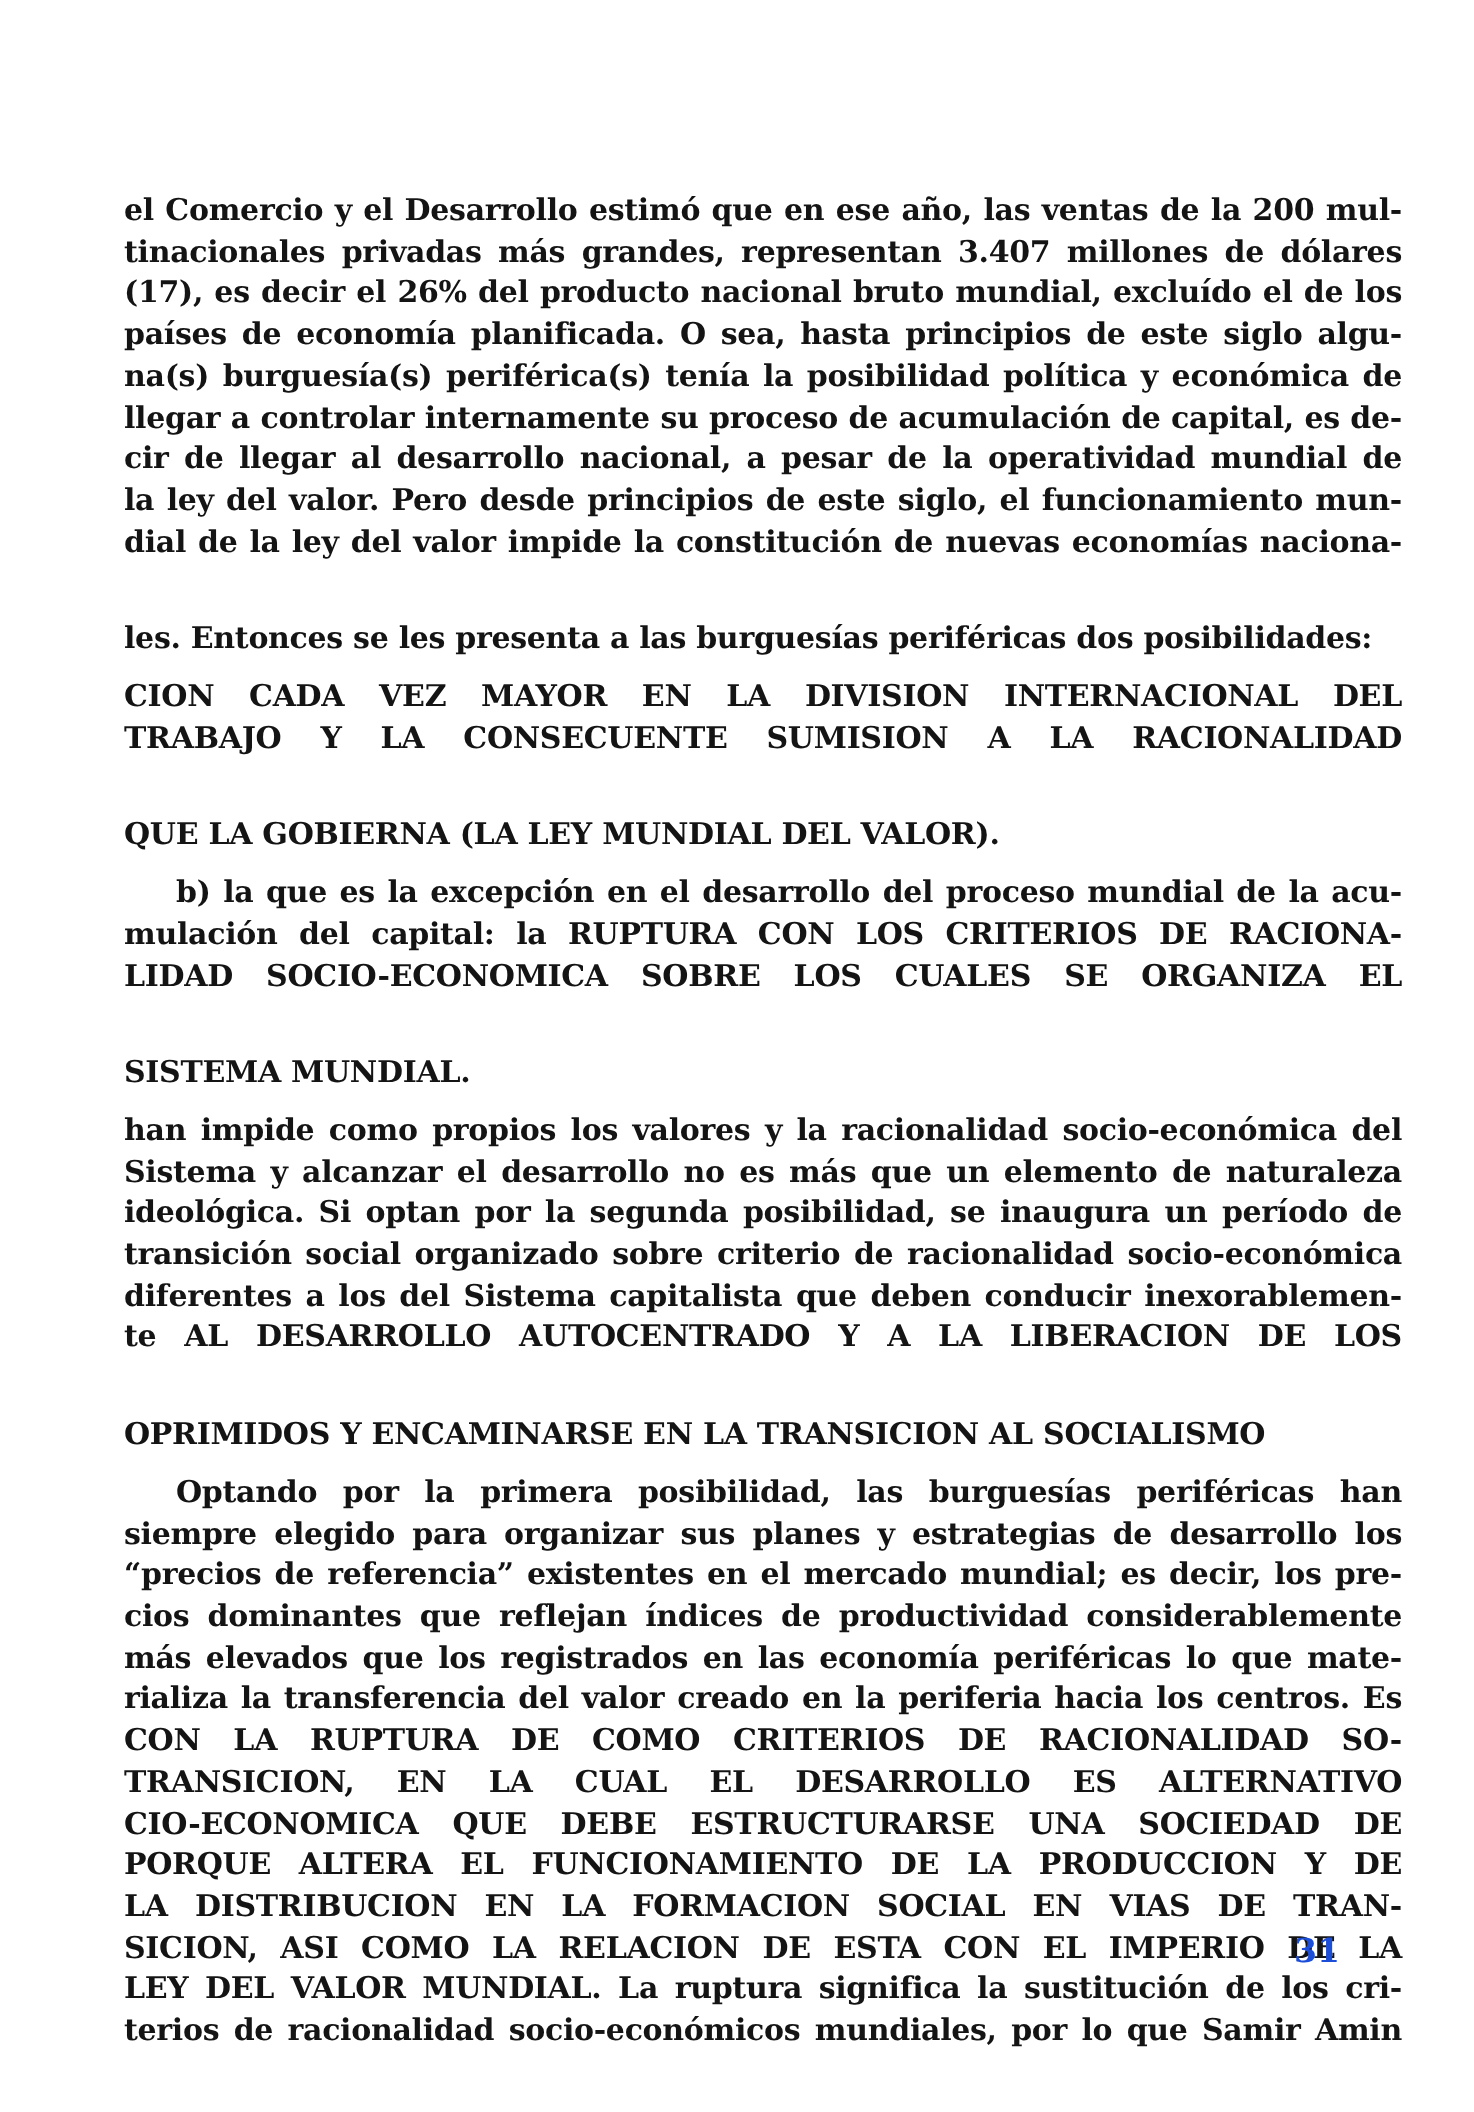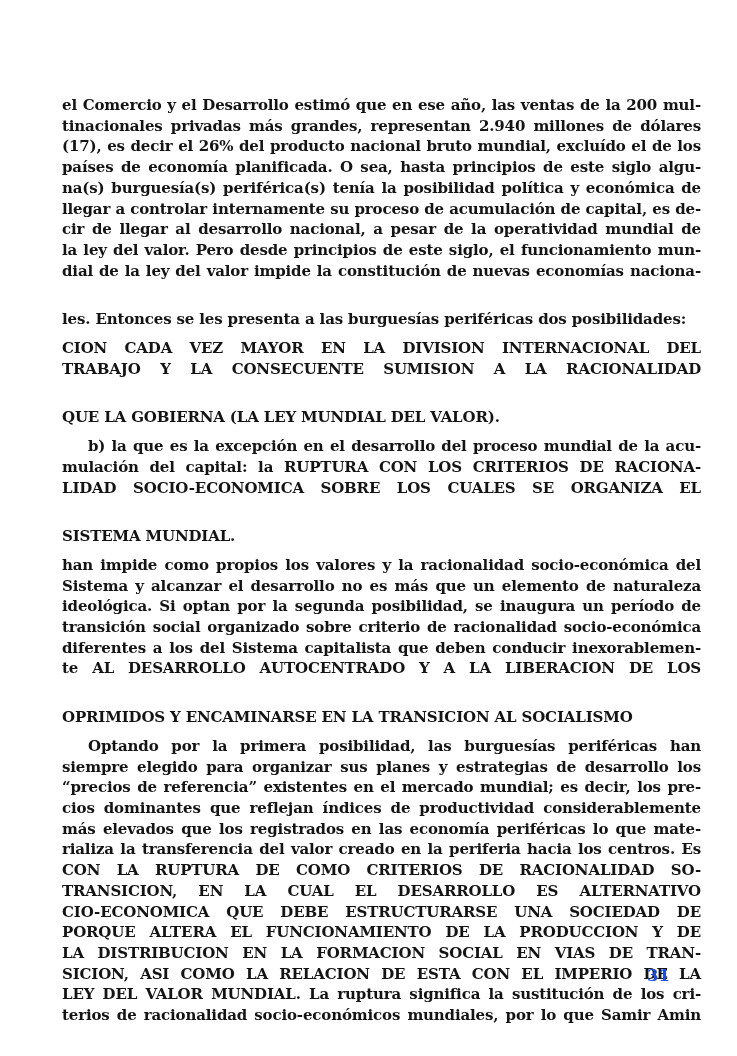--- a/index.html
+++ b/index.html
@@ -52,21 +52,21 @@
     font-weight: 700;
   }
 </style>
 </head>
 <body>
 
 <div class="book-page">
   <div class="text-block">
       <div class="para">
         <div class="line">el Comercio y el Desarrollo estimó que en ese año, las ventas de la 200 mul-</div>
-        <div class="line">tinacionales privadas más grandes, representan 2.940 millones de dólares</div>
+        <div class="line">tinacionales privadas más grandes, representan 3.407 millones de dólares</div>
         <div class="line">(17), es decir el 26% del producto nacional bruto mundial, excluído el de los</div>
         <div class="line">países de economía planificada. O sea, hasta principios de este siglo algu-</div>
         <div class="line">na(s) burguesía(s) periférica(s) tenía la posibilidad política y económica de</div>
         <div class="line">llegar a controlar internamente su proceso de acumulación de capital, es de-</div>
         <div class="line">cir de llegar al desarrollo nacional, a pesar de la operatividad mundial de</div>
         <div class="line">la ley del valor. Pero desde principios de este siglo, el funcionamiento mun-</div>
         <div class="line">dial de la ley del valor impide la constitución de nuevas economías naciona-</div>
         <div class="line last">les. Entonces se les presenta a las burguesías periféricas dos posibilidades:</div>
       </div>
       <div class="para">

